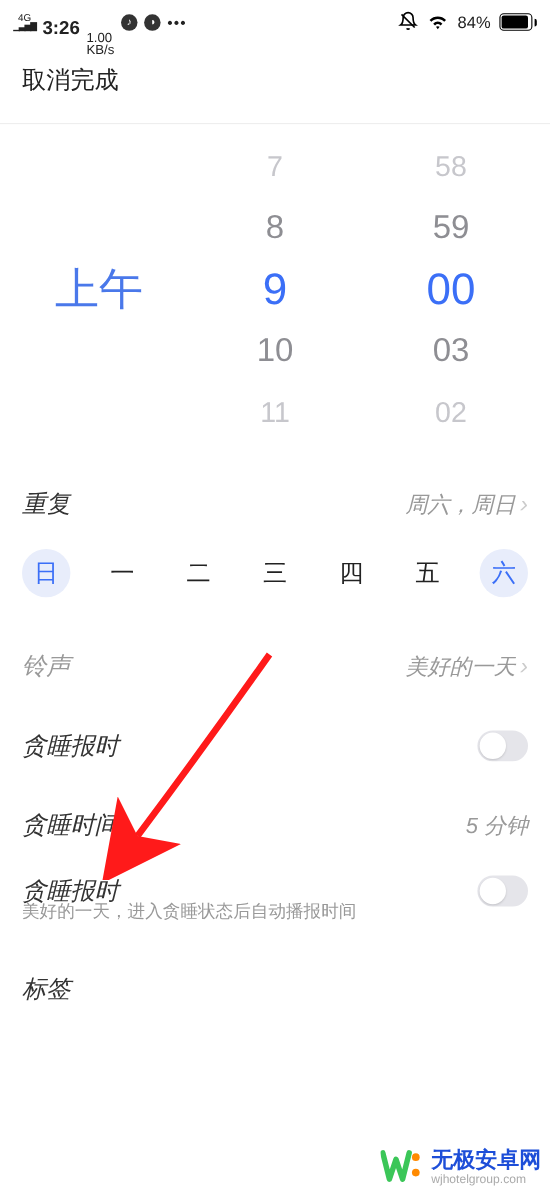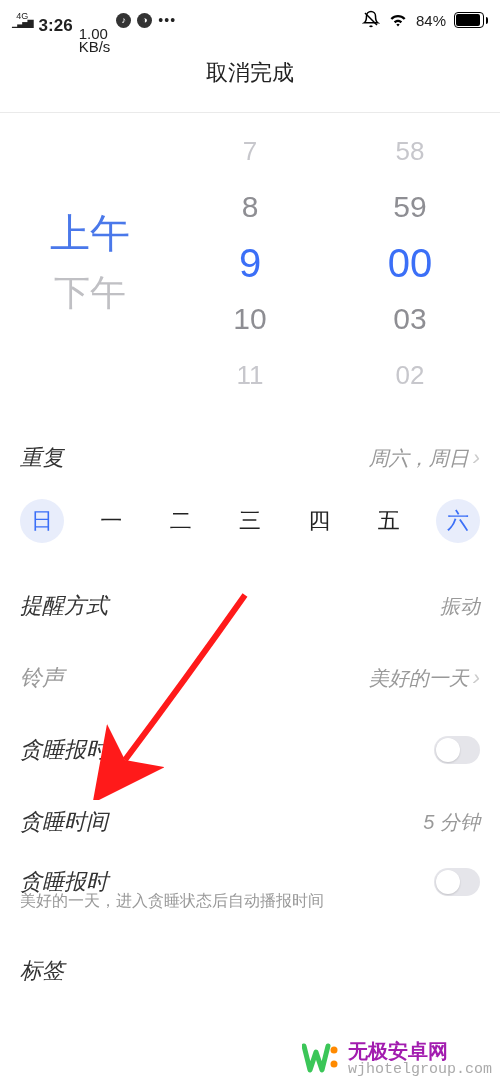--- a/index.html
+++ b/index.html
@@ -16,29 +16,29 @@
       height: 40px;
       display: flex;
       align-items: center;
       padding: 0 12px;
       font-size: 14px;
     }
     .status-left { display: flex; align-items: center; gap: 6px; }
     .status-right { margin-left: auto; display: flex; align-items: center; gap: 8px; }
     .signal { font-size: 9px; line-height: 1; }
     .time { font-weight: 600; font-size: 17px; margin-top: 12px; }
-    .kbs { font-size: 15px; line-height: 0.9; margin-top: 40px; }
+    .kbs { font-size: 12px; line-height: 0.9; margin-top: 40px; }
     .dots-icon { font-size: 14px; letter-spacing: 1px; }
     .circle-icon { width: 15px; height: 15px; border-radius: 50%; background: #333; display: inline-flex; align-items: center; justify-content: center; color: #fff; font-size: 9px; }
     .battery { display:inline-flex; align-items:center; gap:2px; }
     .battery-body { width: 30px; height: 16px; border: 1.5px solid #000; border-radius: 4px; position: relative; }
     .battery-fill { position: absolute; left: 1px; top: 1px; bottom: 1px; width: 84%; background: #000; border-radius: 2px; }
     .battery-cap { width: 2px; height: 7px; background: #000; border-radius: 0 2px 2px 0; }
     .header {
-      display: flex; align-items: center; justify-content: center;
+      display: flex; align-items: center; justify-content: flex-start;
       padding: 18px 20px 24px;
     }
     .header-btn { font-size: 22px; color: #222; }
     .header-title { font-size: 24px; font-weight: 600; }
     .divider { height: 1px; background: #eaeaea; }
     .picker {
       display: flex; height: 300px; position: relative;
       padding: 0 10px;
     }
     .picker-col { flex: 1; display:flex; flex-direction:column; align-items:center; justify-content:center; }
@@ -77,22 +77,22 @@
     }
     .row-sub { font-size: 16px; color: #999; margin-top: -8px; padding-bottom: 14px;}
     .arrow {
       position: absolute; top: 590px; left: 75px; width: 180px; height: 210px;
       pointer-events: none;
     }
     .watermark {
       position: absolute; bottom: 6px; right: 8px; display: flex; align-items: center; gap: 6px;
     }
     .wm-text { display: flex; flex-direction: column; line-height:1.1;}
-    .wm-main { font-size: 20px; font-weight: 600; color: #a21caf; }
-    .wm-sub { font-size: 15px; color: #aaa; font-family: Liberation Mono, monospace; }
+    .wm-main { font-size: 20px; font-weight: 600; color: #1d4ed8; }
+    .wm-sub { font-size: 11px; color: #aaa; }
     .picker::before, .picker::after {
       content:""; position:absolute; left:0; right:0; height:30px; pointer-events:none;
     }
     .picker::before { top:0; background:linear-gradient(#fff, rgba(255,255,255,0)); }
     .picker::after { bottom:0; background:linear-gradient(rgba(255,255,255,0), #fff); }
   </style>
 </head>
 <body>
 
 <div class="status-bar">
@@ -132,21 +132,20 @@
 <div class="header">
   <span class="header-btn">取消</span>
   <span class="header-btn">完成</span>
 </div>
 <div class="divider"></div>
 
 <div class="picker">
   <div class="picker-col ampm-col">
     <div class="picker-item blank">.</div>
     <div class="picker-item ampm">上午</div>
-    <div class="picker-item ampm-off">下午</div>
     <div class="picker-item blank">.</div>
   </div>
   <div class="picker-col">
     <div class="picker-item near2">7</div>
     <div class="picker-item near">8</div>
     <div class="picker-item selected">9</div>
     <div class="picker-item near">10</div>
     <div class="picker-item near2">11</div>
   </div>
   <div class="picker-col">
@@ -169,24 +168,20 @@
   <div class="days">
     <span class="day sel">日</span>
     <span class="day">一</span>
     <span class="day">二</span>
     <span class="day">三</span>
     <span class="day">四</span>
     <span class="day">五</span>
     <span class="day sel">六</span>
   </div>
 
-  <div class="row">
-    <span class="row-label">提醒方式</span>
-    <span class="row-value">振动</span>
-  </div>
 
   <div class="row">
     <span class="row-label dim">铃声</span>
     <span class="row-value">
       <span>美好的一天</span>
       <span class="chevron">›</span>
     </span>
   </div>
 
   <div class="row">

